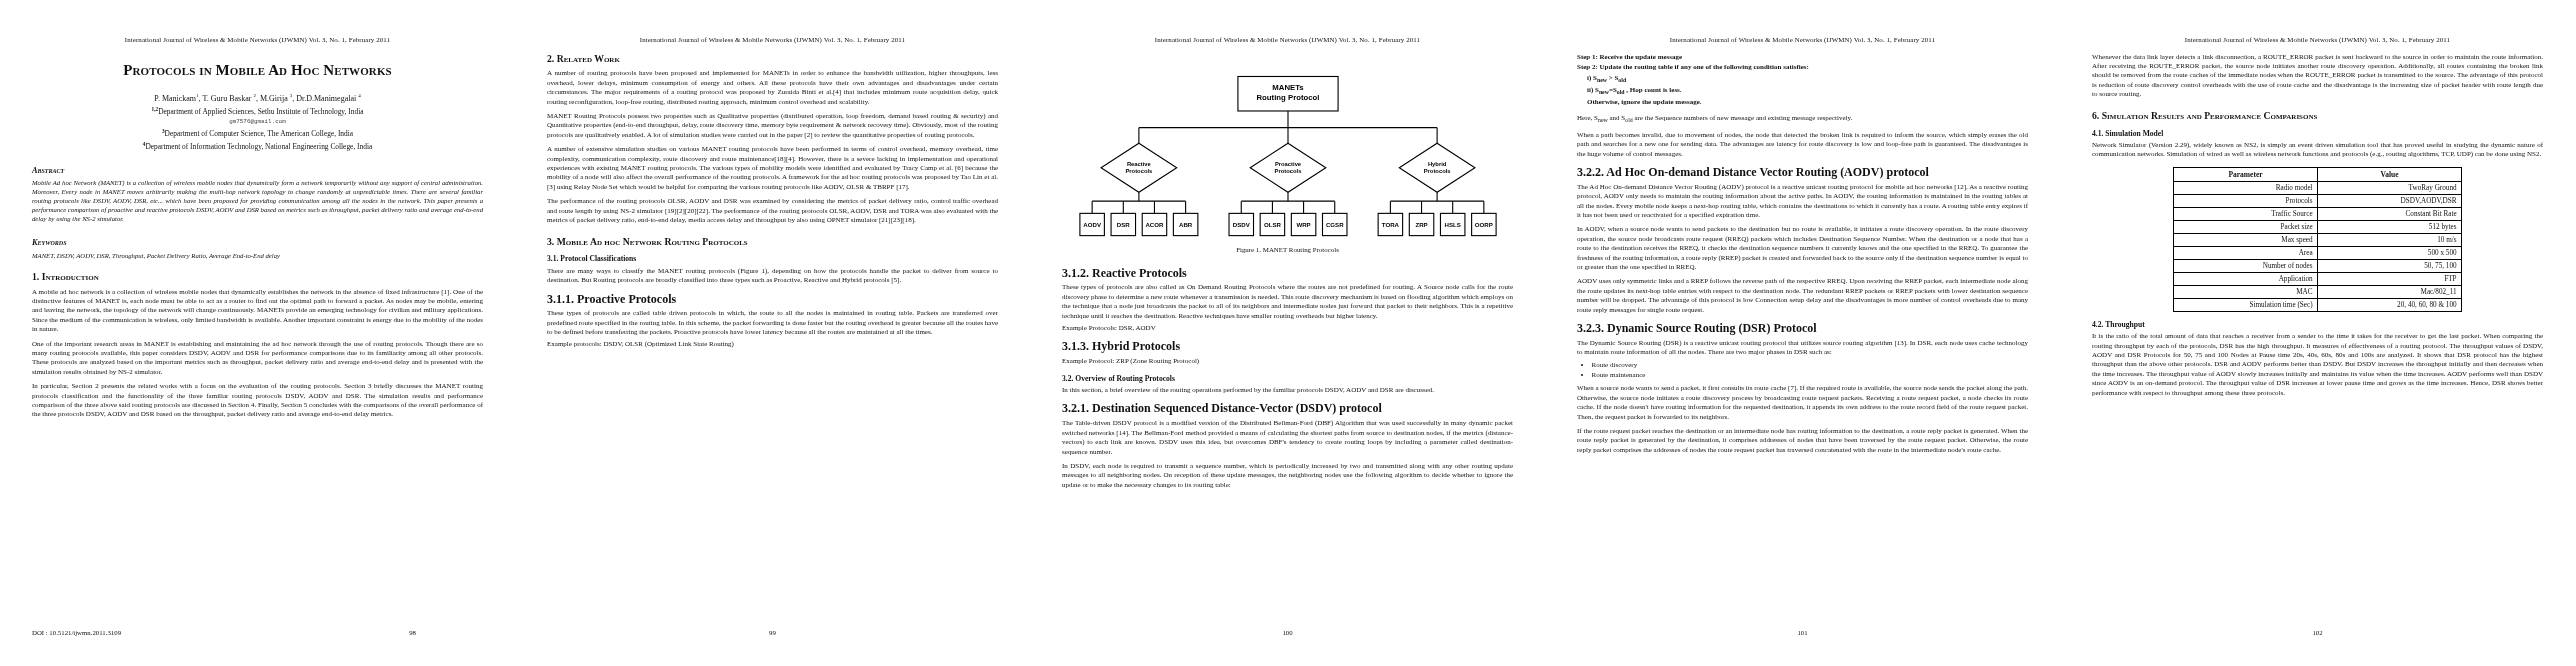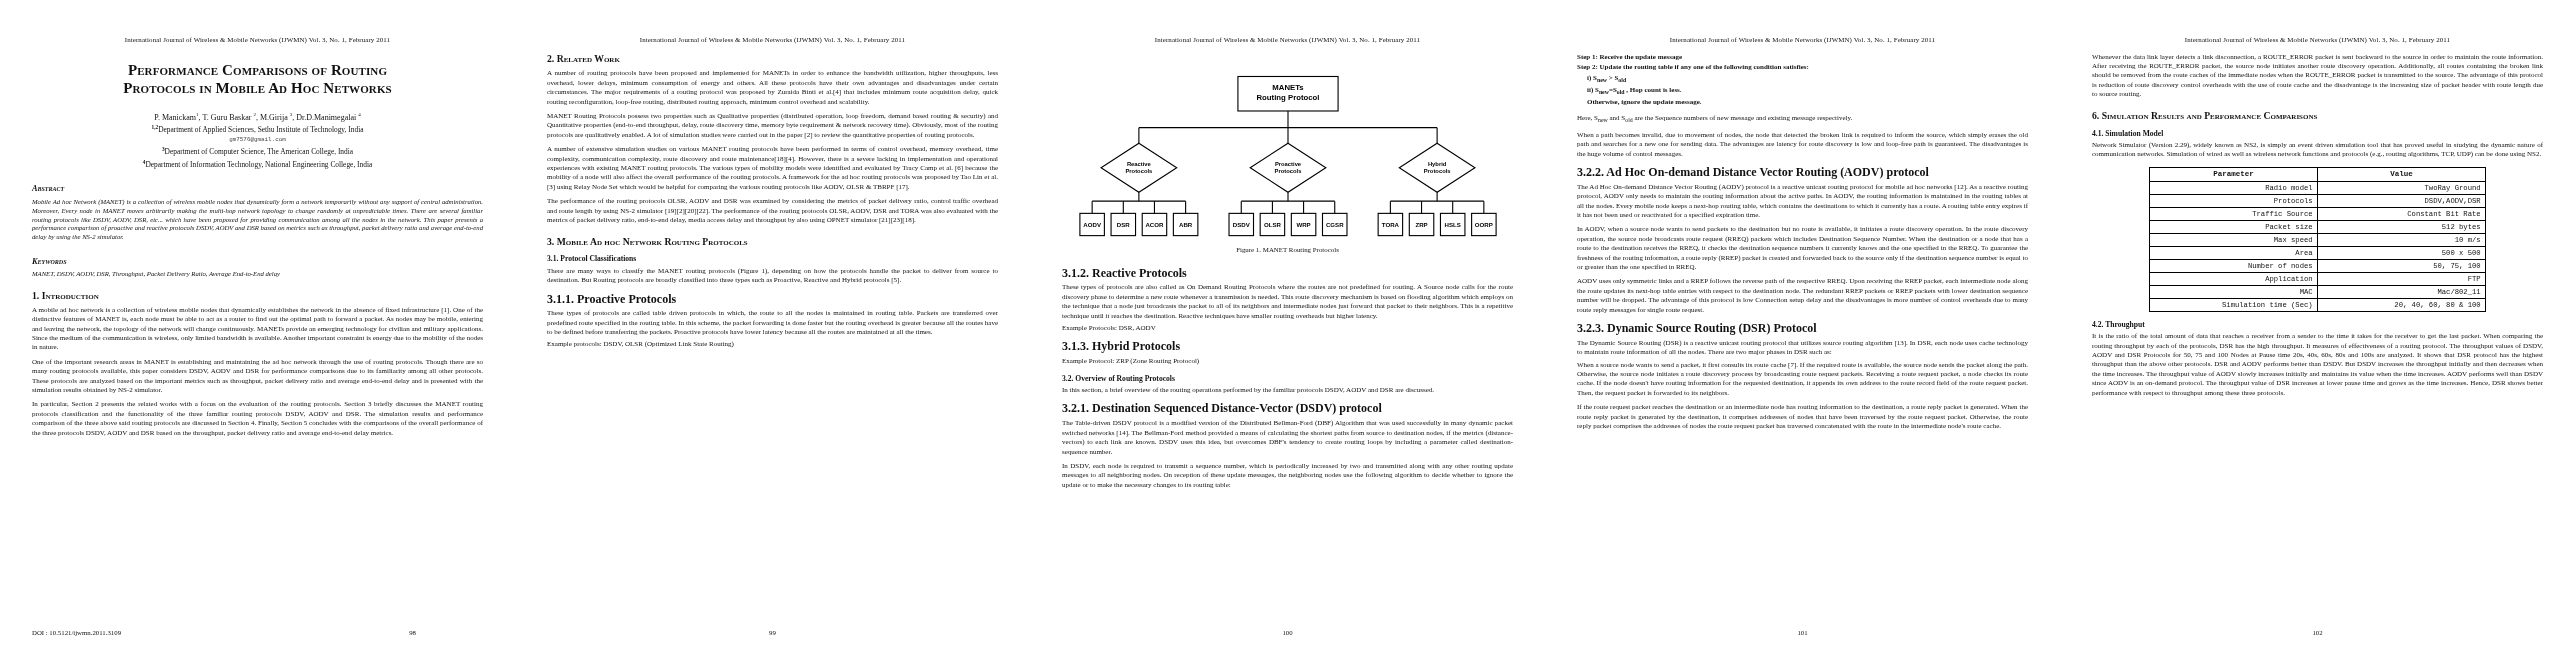--- a/index.html
+++ b/index.html
@@ -142,23 +142,22 @@
   .fig svg{display:block;}
   .figcap{
     text-align:center;
     font-size:6.9px;
     margin-top:7.8px;
   }
   
   table.params{
     border-collapse:collapse;
     margin:7.8px auto 7.8px auto;
-    width:337px;
+    width:289px;
     font-size:7.2px;
-    font-family:Liberation Mono, monospace;
   }
   table.params th,table.params td{
     border:0.6px solid #000;
     padding:1.7px 4.4px;
     line-height:1.2;
   }
   table.params th{
     font-weight:bold;
     text-align:center;
     font-size:7.5px;
@@ -168,21 +167,20 @@
 </style>
 </head>
 <body>
 
 <div class="sheet">
 
   <div class="page">
     <div class="runhead">International Journal of Wireless &amp; Mobile Networks (IJWMN) Vol. 3, No. 1, February 2011</div>
 
     <div class="title">
-      <div>Performance Comparisons of Routing</div>
       <div>Protocols in Mobile Ad Hoc Networks</div>
     </div>
 
     <div class="authors">
       P. Manickam<sup>1</sup>, T. Guru Baskar <sup>2</sup>, M.Girija <sup>3</sup>, Dr.D.Manimegalai <sup>4</sup>
     </div>
 
     <div class="affil"><sup>1,2</sup>Department of Applied Sciences, Sethu Institute of Technology, India</div>
     <div class="email">gm7576@gmail.com</div>
     <div class="affil"><sup>3</sup>Department of Computer Science, The American College, India</div>
@@ -340,20 +338,24 @@
     <p class="body">Here, S<sub>new</sub> and S<sub>old</sub> are the Sequence numbers of new message and existing message respectively.</p>
     <p class="body">When a path becomes invalid, due to movement of nodes, the node that detected the broken link is required to inform the source, which simply erases the old path and searches for a new one for sending data. The advantages are latency for route discovery is low and loop-free path is guaranteed. The disadvantages is the huge volume of control messages.</p>
 
     <div class="h3">3.2.2. Ad Hoc On-demand Distance Vector Routing (AODV) protocol</div>
     <p class="body">The Ad Hoc On-demand Distance Vector Routing (AODV) protocol is a reactive unicast routing protocol for mobile ad hoc networks [12]. As a reactive routing protocol, AODV only needs to maintain the routing information about the active paths. In AODV, the routing information is maintained in the routing tables at all the nodes. Every mobile node keeps a next-hop routing table, which contains the destinations to which it currently has a route. A routing table entry expires if it has not been used or reactivated for a specified expiration time.</p>
     <p class="body">In AODV, when a source node wants to send packets to the destination but no route is available, it initiates a route discovery operation. In the route discovery operation, the source node broadcasts route request (RREQ) packets which includes Destination Sequence Number. When the destination or a node that has a route to the destination receives the RREQ, it checks the destination sequence numbers it currently knows and the one specified in the RREQ. To guarantee the freshness of the routing information, a route reply (RREP) packet is created and forwarded back to the source only if the destination sequence number is equal to or greater than the one specified in RREQ.</p>
     <p class="body">AODV uses only symmetric links and a RREP follows the reverse path of the respective RREQ. Upon receiving the RREP packet, each intermediate node along the route updates its next-hop table entries with respect to the destination node. The redundant RREP packets or RREP packets with lower destination sequence number will be dropped. The advantage of this protocol is low Connection setup delay and the disadvantages is more number of control overheads due to many route reply messages for single route request.</p>
 
     <div class="h3">3.2.3. Dynamic Source Routing (DSR) Protocol</div>
     <p class="body tight">The Dynamic Source Routing (DSR) is a reactive unicast routing protocol that utilizes source routing algorithm [13]. In DSR, each node uses cache technology to maintain route information of all the nodes. There are two major phases in DSR such as:</p>
+    <ul class="plain">
+      <li>Route discovery</li>
+      <li>Route maintenance</li>
+    </ul>
     <p class="body">When a source node wants to send a packet, it first consults its route cache [7]. If the required route is available, the source node sends the packet along the path. Otherwise, the source node initiates a route discovery process by broadcasting route request packets. Receiving a route request packet, a node checks its route cache. If the node doesn't have routing information for the requested destination, it appends its own address to the route record field of the route request packet. Then, the request packet is forwarded to its neighbors.</p>
     <p class="body">If the route request packet reaches the destination or an intermediate node has routing information to the destination, a route reply packet is generated. When the route reply packet is generated by the destination, it comprises addresses of nodes that have been traversed by the route request packet. Otherwise, the route reply packet comprises the addresses of nodes the route request packet has traversed concatenated with the route in the intermediate node's route cache.</p>
 
     <div class="footer center">
       <span>101</span>
     </div>
   </div>
 
   <div class="page">
     <div class="runhead">International Journal of Wireless &amp; Mobile Networks (IJWMN) Vol. 3, No. 1, February 2011</div>

